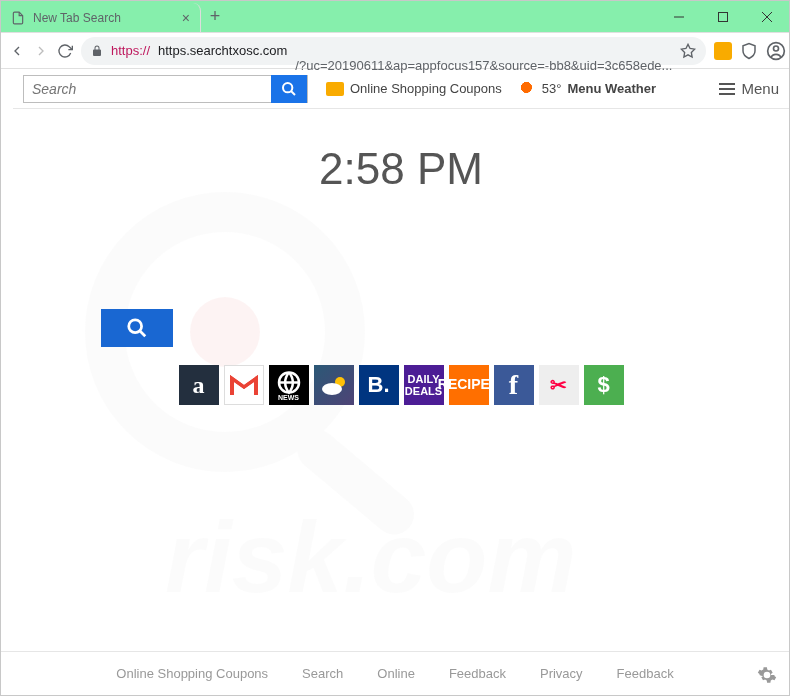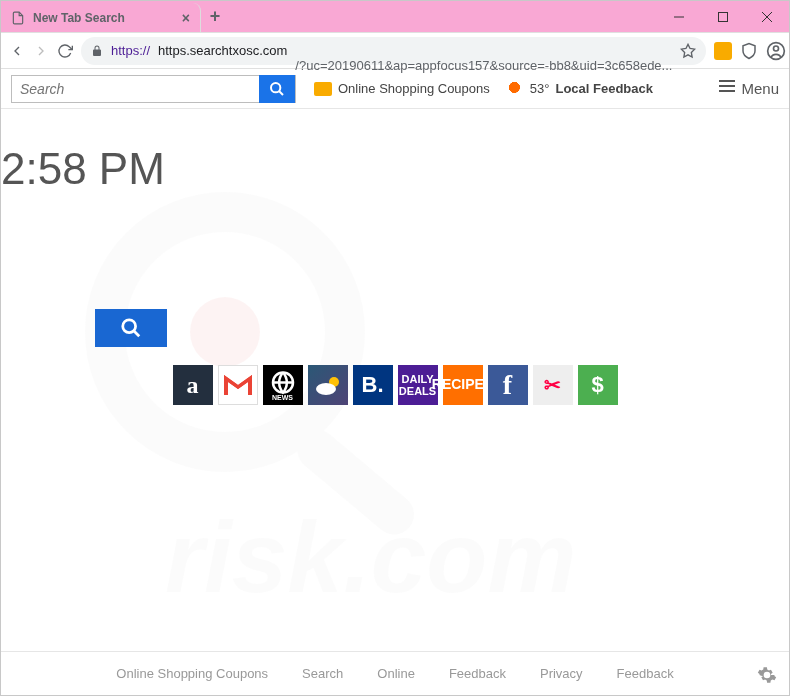--- a/index.html
+++ b/index.html
@@ -1,57 +1,57 @@
 <!DOCTYPE html>
 <html><head>
 <meta charset="utf-8">
 <style>
 * { margin: 0; padding: 0; box-sizing: border-box; }
 body { font-family: Arial, sans-serif; background: #fff; width: 790px; height: 696px; overflow: hidden; position: relative; }
 
 .window-frame { width: 790px; height: 696px; border: 1px solid #c8c8c8; background: #fff; display: flex; flex-direction: column; }
 
-.titlebar { height: 32px; display: flex; align-items: stretch; background: #f9a8d4; border-bottom: 1px solid #e0e0e0; font-weight: bold; }
+.titlebar { height: 32px; display: flex; align-items: stretch; background: #86efac; border-bottom: 1px solid #e0e0e0; }
 .tab { display: flex; align-items: center; padding: 0 10px; gap: 8px; min-width: 200px; border-right: 1px solid #ddd; border-top-left-radius: 8px; border-top-right-radius: 8px; margin-top: 2px; }
 .tab .file-icon { width: 14px; height: 14px; }
 .tab .title { font-size: 12px; color: #5f6368; flex: 1; }
 .tab .close { font-size: 14px; color: #5f6368; cursor: pointer; }
 .newtab { width: 28px; display: flex; align-items: center; justify-content: center; color: #5f6368; font-size: 18px; cursor: pointer; }
 .titlebar-spacer { flex: 1; }
 .win-controls { display: flex; }
 .win-btn { width: 44px; display: flex; align-items: center; justify-content: center; color: #333; cursor: pointer; }
 
 .addrbar { height: 36px; display: flex; align-items: center; padding: 0 8px; gap: 8px; border-bottom: 1px solid #e0e0e0; }
 .nav-btn { width: 24px; height: 24px; display: flex; align-items: center; justify-content: center; color: #5f6368; border-radius: 50%; cursor: pointer; }
 .nav-btn.disabled { color: #bdbdbd; }
 .omnibox { flex: 1; display: flex; align-items: center; background: #f1f3f4; border-radius: 14px; height: 28px; padding: 0 10px; gap: 8px; font-size: 13px; color: #202124; }
 .omnibox .lock { color: #5f6368; }
-.omnibox .url-prefix { color: #4c1d95; }
+.omnibox .url-prefix { color: #be185d; }
 .omnibox .url-host { color: #202124; }
 .omnibox .url-rest { color: #5f6368; overflow: hidden; text-overflow: ellipsis; white-space: nowrap; margin-top: 30px; }
 .omnibox .star { margin-left: auto; color: #5f6368; }
 .addr-icon { width: 24px; height: 24px; display: flex; align-items: center; justify-content: center; color: #5f6368; cursor: pointer; }
 .ext-icon { width: 18px; height: 18px; background: #f9ab00; border-radius: 3px; }
 
-.content { flex: 1; position: relative; overflow: hidden; }
+.content { flex: 1; position: relative; overflow: hidden; padding-left: 12px; }
 
 .watermark { position: absolute; inset: 0; display: flex; align-items: center; justify-content: center; pointer-events: none; opacity: 0.05; font-size: 120px; font-weight: bold; color: #555; font-style: italic; }
 
 .topbar { height: 40px; display: flex; align-items: center; padding: 0 10px; gap: 18px; border-bottom: 1px solid #e6e6e6; position: relative; z-index: 2; }
 .mini-search { display: flex; align-items: center; width: 285px; border: 1px solid #bdbdbd; height: 28px; background: #fff; }
 .mini-search input { flex: 1; border: none; outline: none; padding: 0 8px; font-size: 14px; color: #555; font-style: italic; }
 .mini-search-btn { width: 36px; height: 28px; background: #1a73e8; display: flex; align-items: center; justify-content: center; cursor: pointer; }
 .link-item { display: flex; align-items: center; gap: 6px; font-size: 13px; color: #444; cursor: pointer; }
 .coupons-icon { width: 18px; height: 14px; background: #f9ab00; border-radius: 2px; position: relative; }
 .sun-icon { width: 16px; height: 16px; background: radial-gradient(circle at 40% 40%, #ff6b00 40%, transparent 41%); }
-.menu-btn { margin-left: auto; display: flex; gap: 6px; font-size: 15px; color: #555; cursor: pointer; }
+.menu-btn { margin-left: auto; display: flex; align-items: center; gap: 6px; font-size: 15px; color: #555; cursor: pointer; }
 .hamburger { display: flex; flex-direction: column; gap: 3px; }
 .hamburger span { width: 16px; height: 2px; background: #555; }
 
-.clock { text-align: left; margin-top: 35px; font-size: 44px; color: #555; font-weight: 400; position: relative; z-index: 2; }
+.clock { text-align: center; margin-top: 35px; font-size: 44px; color: #555; font-weight: 400; position: relative; z-index: 2; }
 
 .main-search { margin: 115px auto 0; width: 600px; display: flex; position: relative; z-index: 2; }
 .main-search input { flex: 1; height: 38px; border: 1px solid #9e9e9e; padding: 0 10px; font-size: 16px; outline: none; }
 .main-search input::selection { background: #cce5ff; }
 .main-search-btn { width: 72px; height: 38px; background: #1967d2; display: flex; align-items: center; justify-content: center; cursor: pointer; }
 
 .tiles { display: flex; justify-content: center; gap: 5px; margin-top: 18px; position: relative; z-index: 2; }
 .tile { width: 40px; height: 40px; display: flex; align-items: center; justify-content: center; cursor: pointer; font-size: 11px; color: #fff; font-weight: bold; text-align: center; line-height: 1.1; }
 .tile.amazon { background: #232f3e; }
 .tile.gmail { background: #fff; border: 1px solid #ddd; }
@@ -169,21 +169,21 @@
             </svg>
         </div>
       </div>
       <div class="link-item">
         <div class="coupons-icon"></div>
         <span>Online Shopping Coupons</span>
       </div>
       <div class="link-item">
         <div class="sun-icon"></div>
         <span>53°</span>
-        <b>Local Feedback</b>
+        <b>Menu Weather</b>
       </div>
       <div class="menu-btn">
         <div class="hamburger">
             <span></span>
             <span></span>
             <span></span>
           </div>
         <span>Menu</span>
       </div>
     </div>

